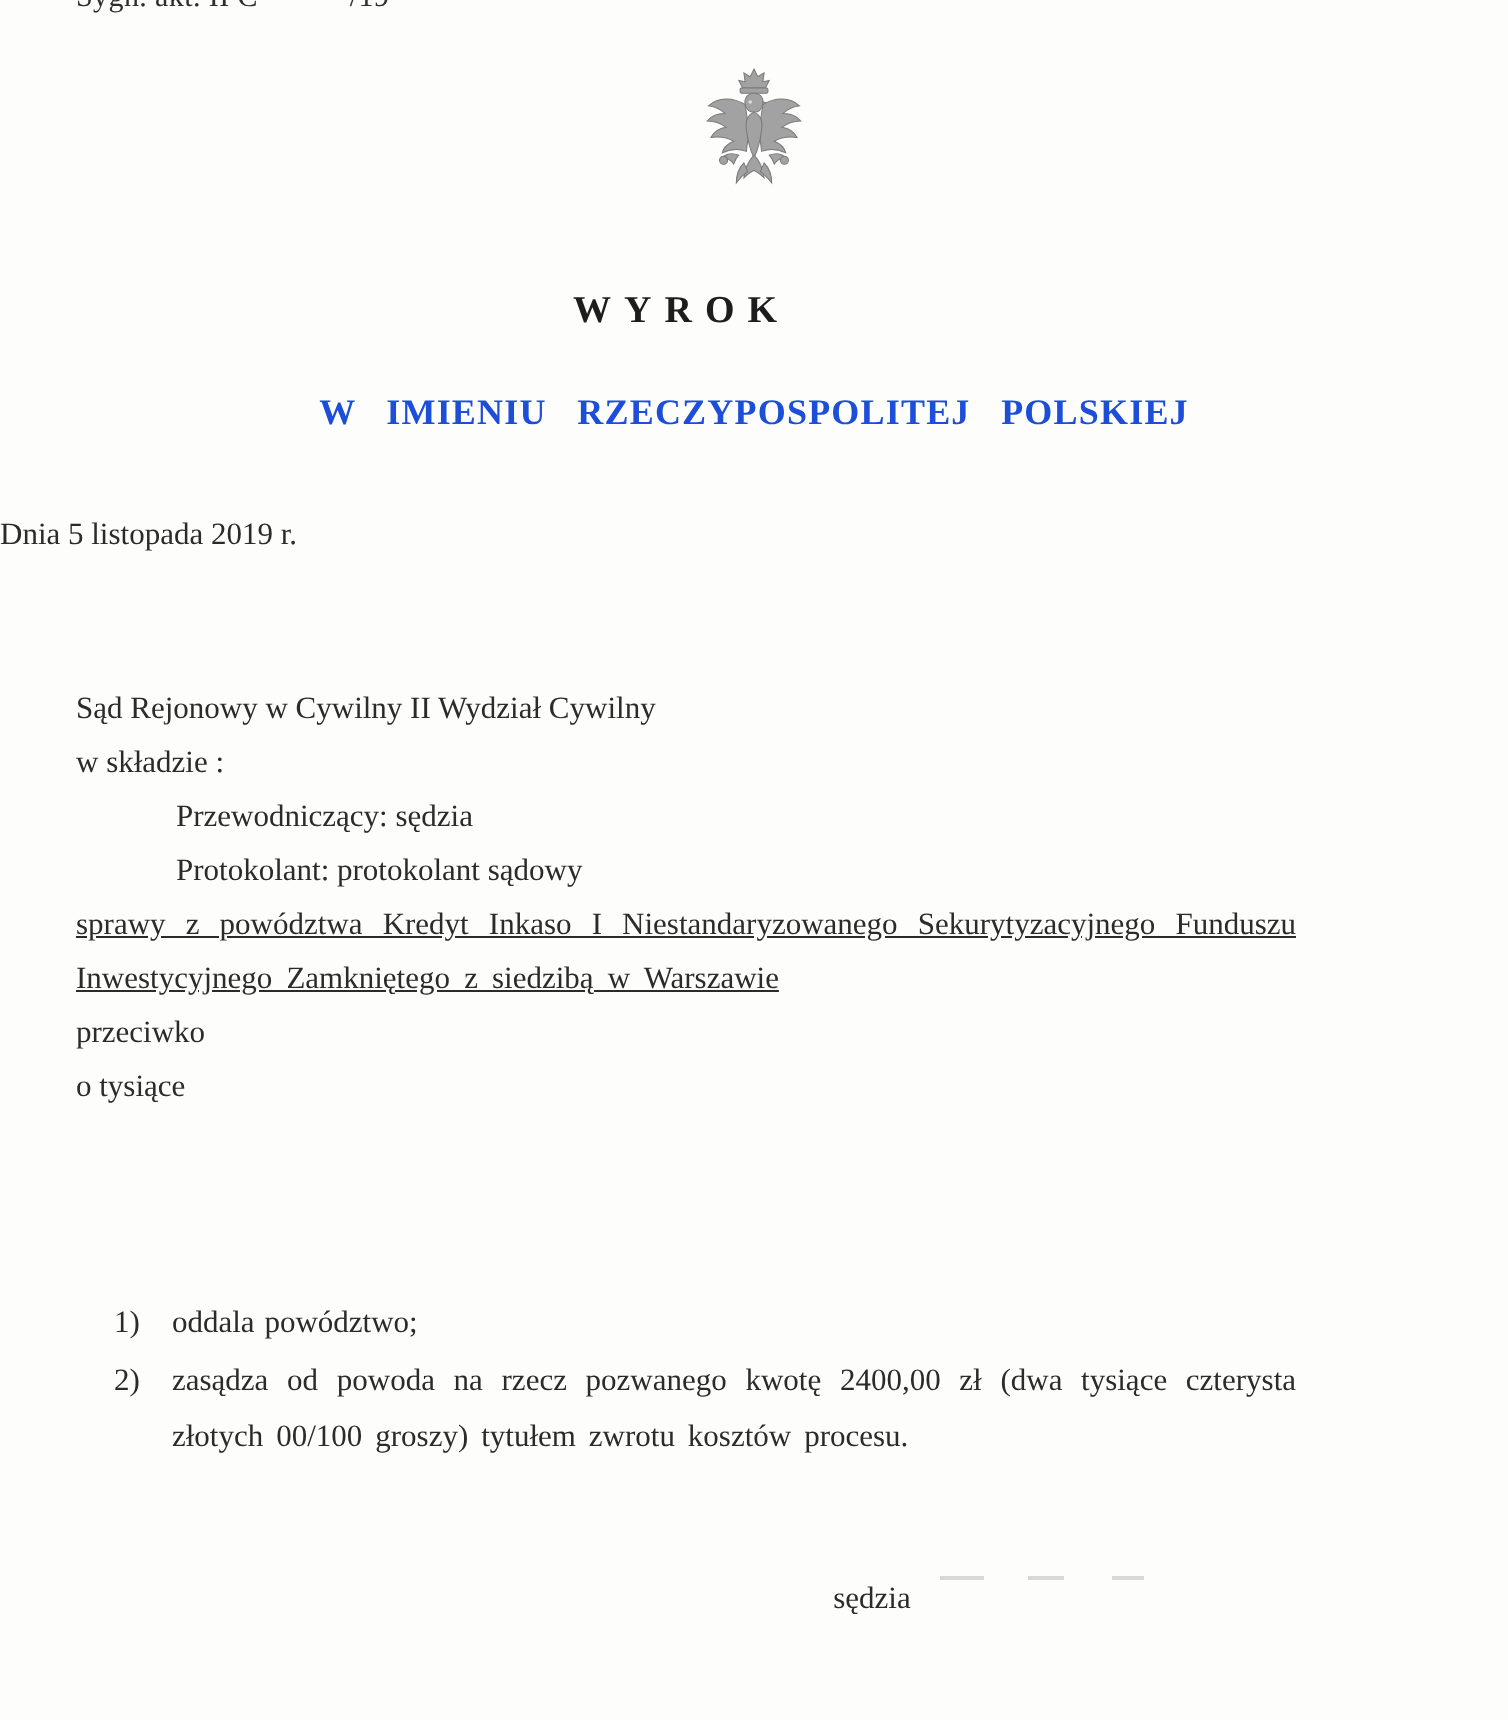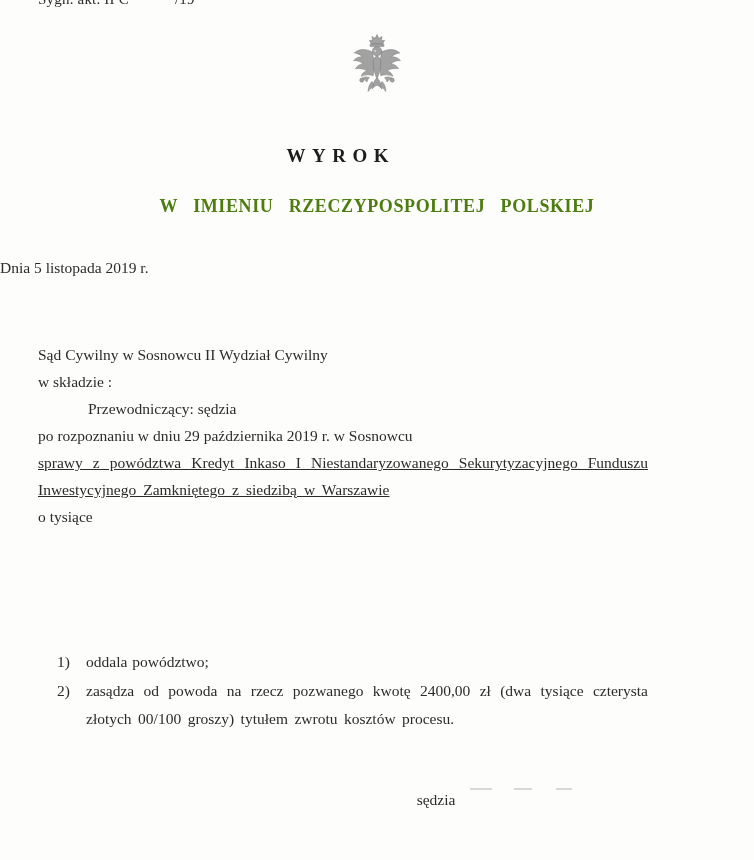--- a/index.html
+++ b/index.html
@@ -66,21 +66,21 @@
   }
   .title-rp {
     position: absolute;
     left: 0;
     top: 196px;
     width: 754px;
     text-align: center;
     font-size: 18px;
     font-weight: bold;
     letter-spacing: 0.6px;
-    color: #4d7c0f;
+    color: #1d4ed8;
     white-space: pre;
   }
 
   
   .date-line {
     position: absolute;
     left: 0;
     top: 259px;
     width: 628px;
     font-size: 15.5px;
@@ -211,25 +211,26 @@
       </g>
     </svg>
   </div>
 
   <div class="title-wyrok">WYROK</div>
   <div class="title-rp">W   IMIENIU   RZECZYPOSPOLITEJ   POLSKIEJ</div>
 
   <div class="date-line">Dnia 5 listopada 2019 r.</div>
 
   <div class="body-block">
-    <div class="ln">Sąd Cywilny w Sosnowcu II Wydział Cywilny</div>
+    <div class="ln">Sąd Rejonowy w Cywilny II Wydział Cywilny</div>
     <div class="ln">w składzie :</div>
     <div class="ln indent">Przewodniczący: sędzia</div>
-    <div class="ln">po rozpoznaniu w dniu 29 października 2019 r. w Sosnowcu</div>
+    <div class="ln indent">Protokolant: protokolant sądowy</div>
     <div class="para-just first-just">sprawy z powództwa   Kredyt Inkaso I Niestandaryzowanego Sekurytyzacyjnego Funduszu Inwestycyjnego  Zamkniętego z siedzibą w Warszawie</div>
+    <div class="ln">przeciwko</div>
     <div class="ln">o tysiące</div>
   </div>
 
   <div class="ruling-list">
     <div class="ruling-item">
       <span class="ruling-num">1)</span>
       <span class="ruling-text">oddala powództwo;</span>
     </div>
     <div class="ruling-item">
       <span class="ruling-num">2)</span>

